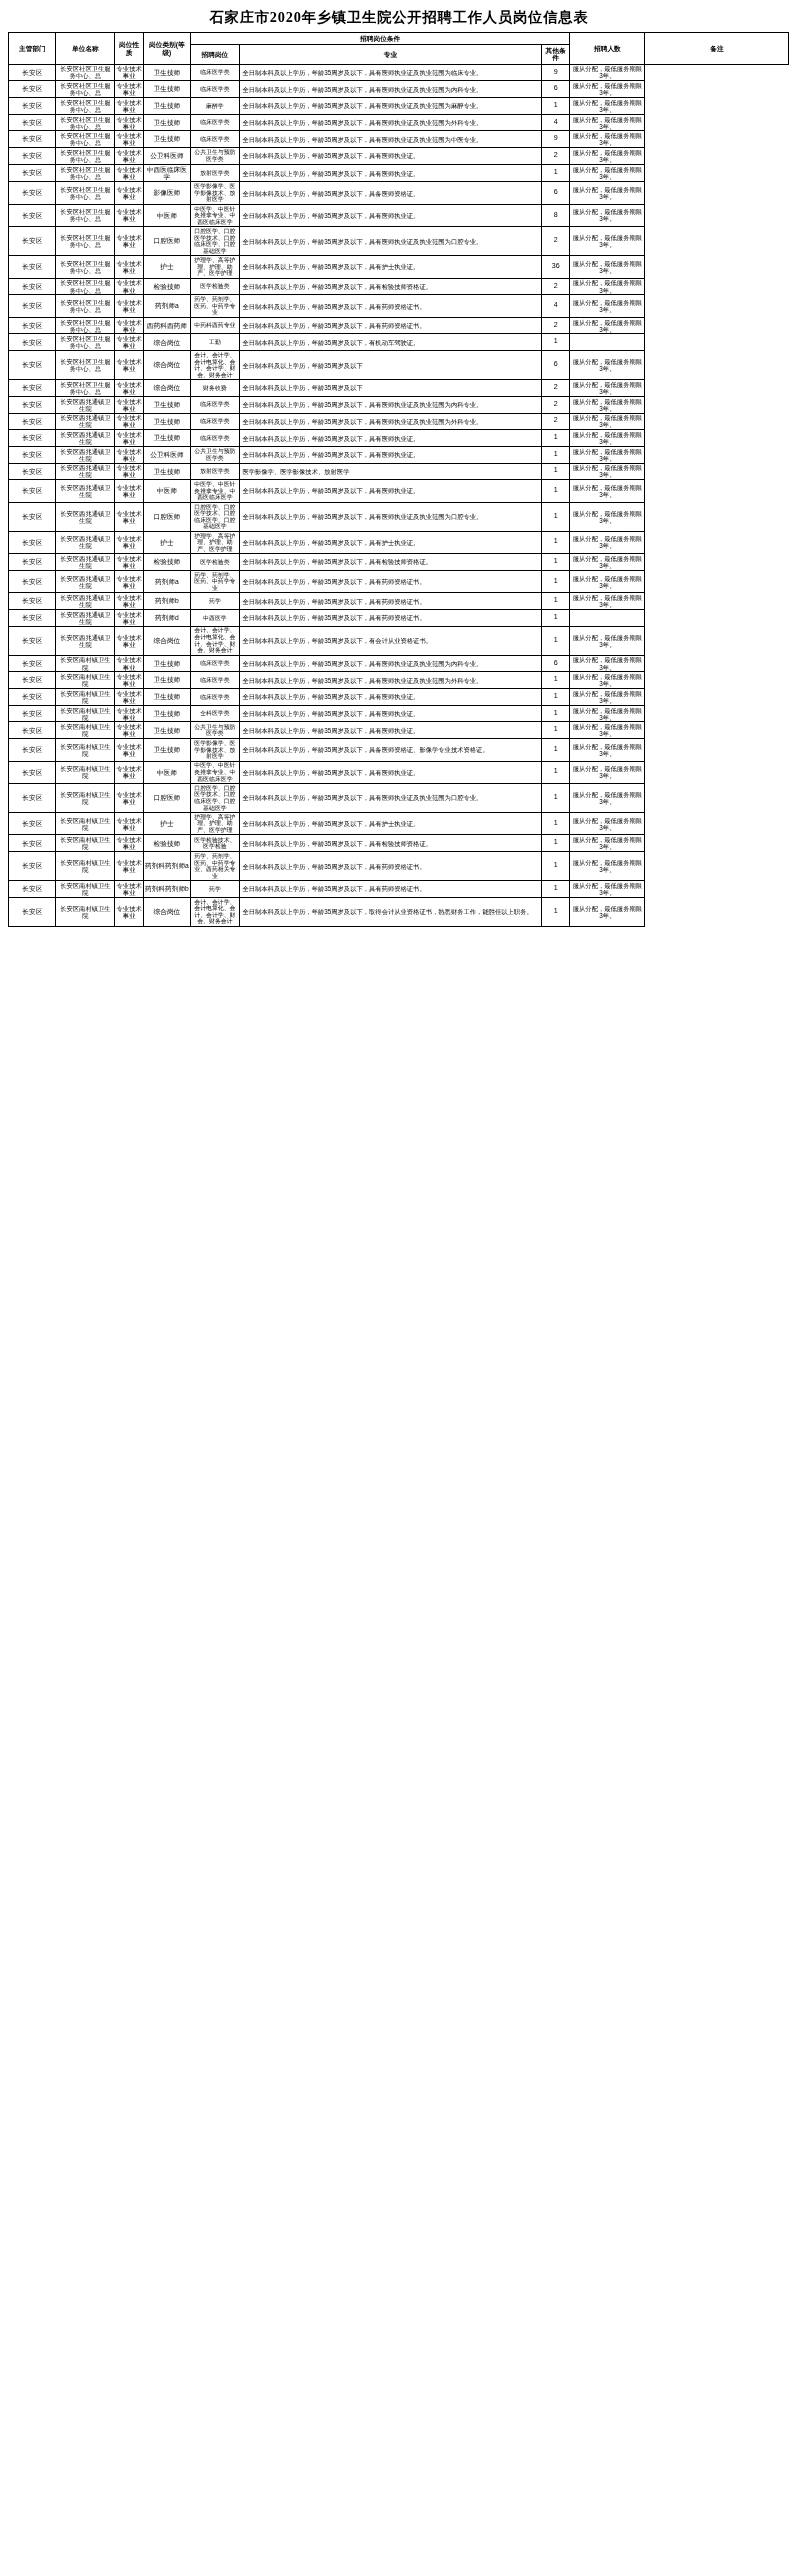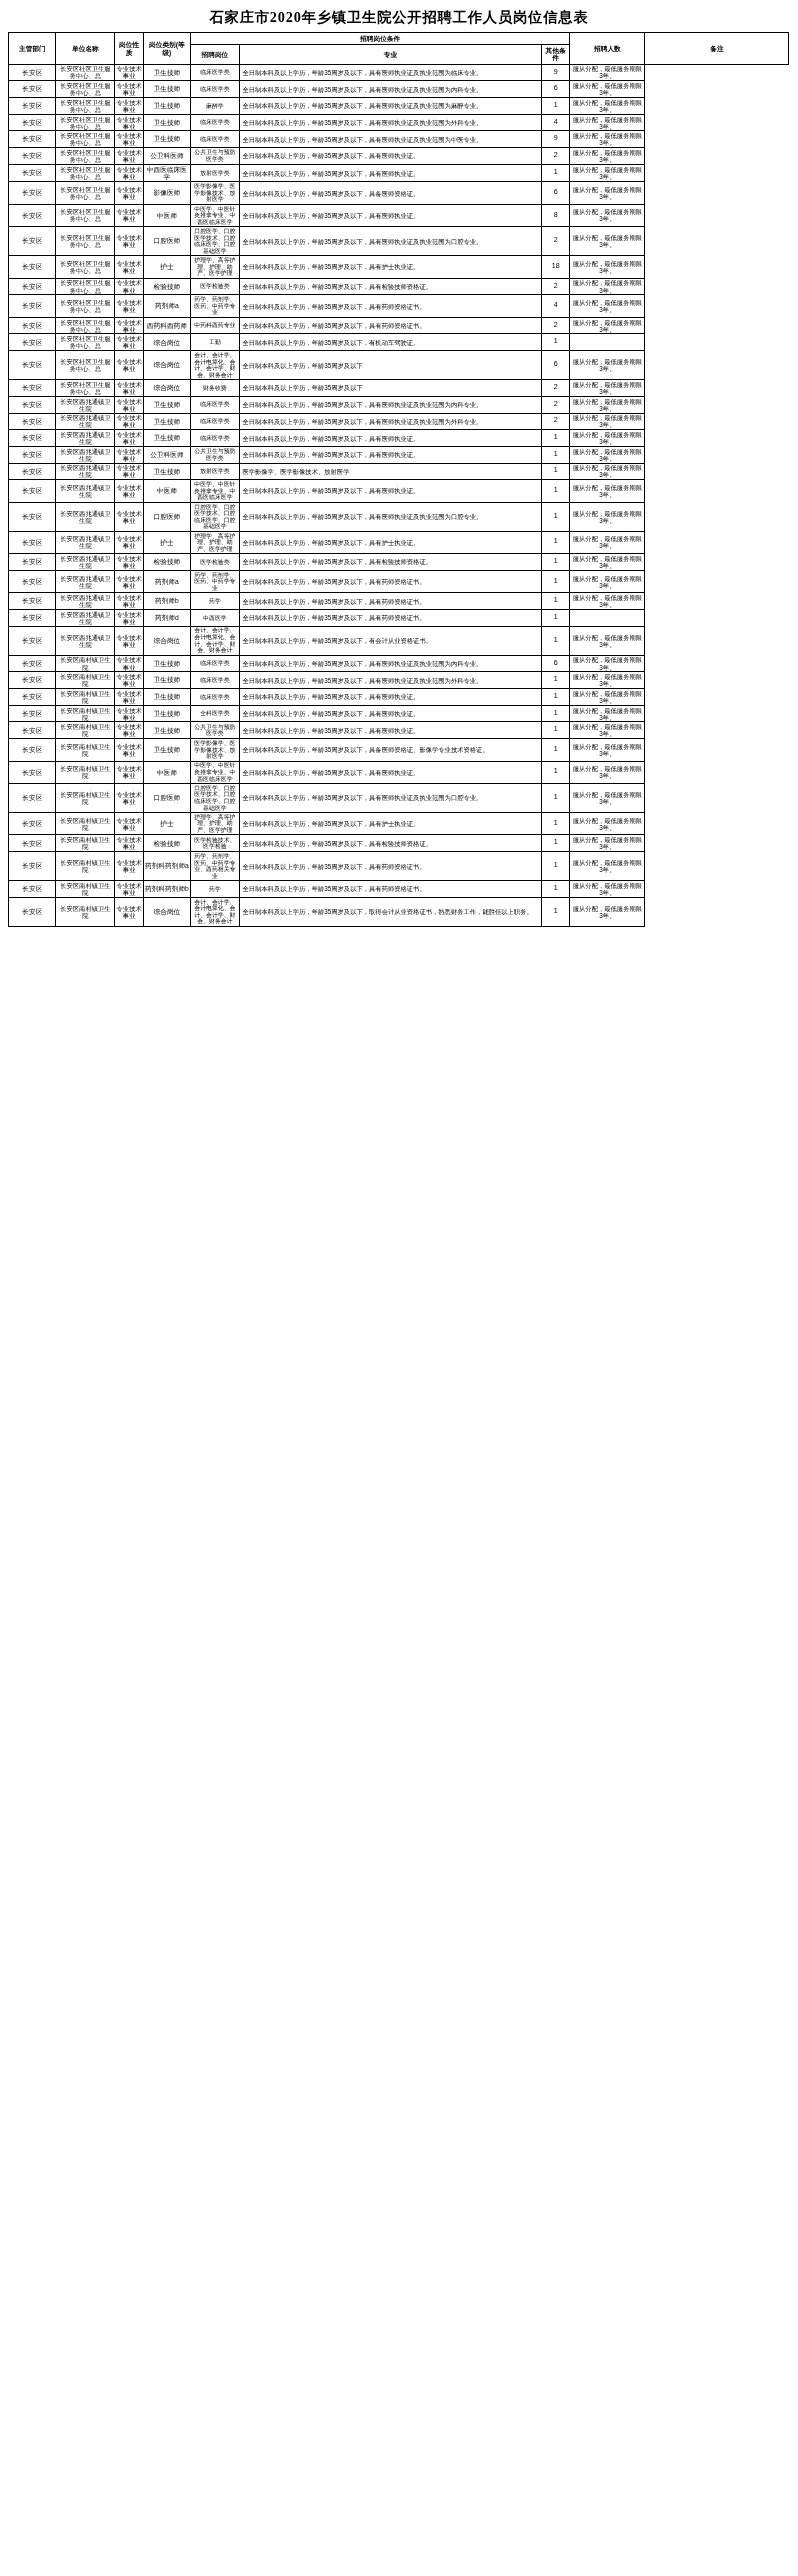--- a/index.html
+++ b/index.html
@@ -193,21 +193,21 @@
           <td class="num">2</td>
           <td class="note">服从分配，最低服务期限3年。</td>
         </tr>
         <tr>
           <td class="dept">长安区</td>
           <td class="unit">长安区社区卫生服务中心、总</td>
           <td class="type">专业技术事业</td>
           <td class="post">护士</td>
           <td class="major">护理学、高等护理、护理、助产、医学护理</td>
           <td class="cond">全日制本科及以上学历，年龄35周岁及以下，具有护士执业证。</td>
-          <td class="num">18</td>
+          <td class="num">36</td>
           <td class="note">服从分配，最低服务期限3年。</td>
         </tr>
         <tr>
           <td class="dept">长安区</td>
           <td class="unit">长安区社区卫生服务中心、总</td>
           <td class="type">专业技术事业</td>
           <td class="post">检验技师</td>
           <td class="major">医学检验类</td>
           <td class="cond">全日制本科及以上学历，年龄35周岁及以下，具有检验技师资格证。</td>
           <td class="num">2</td>

